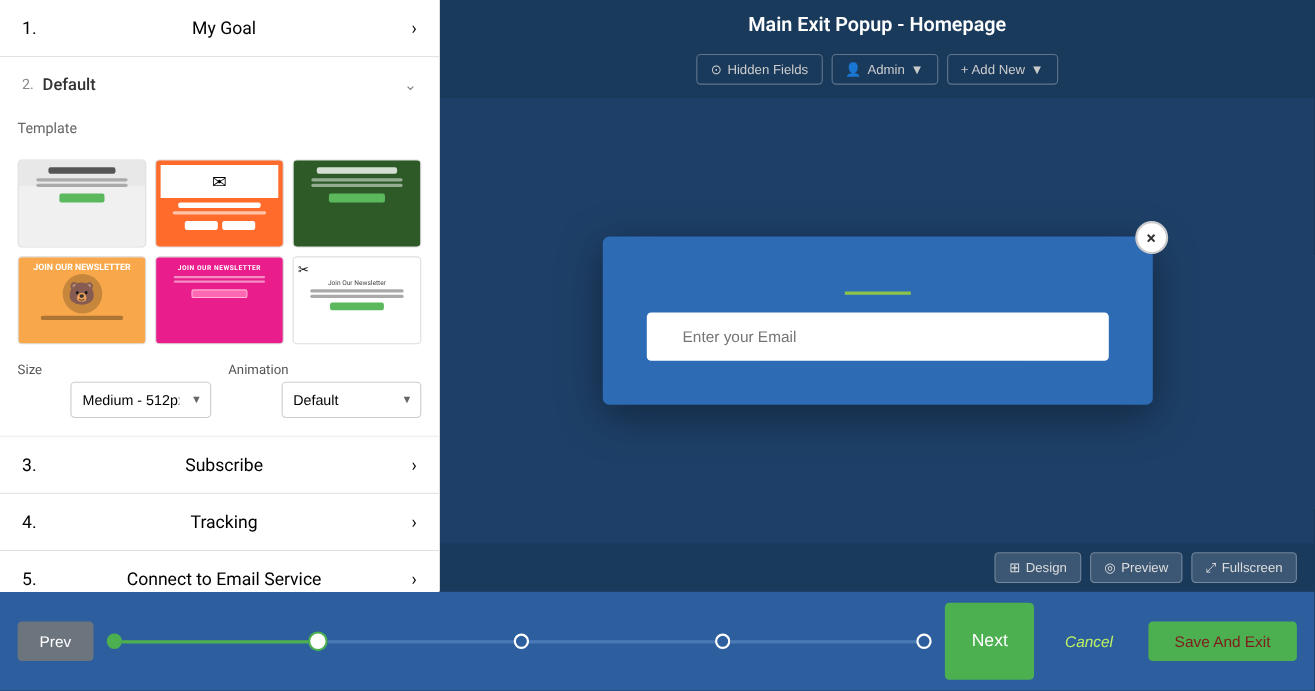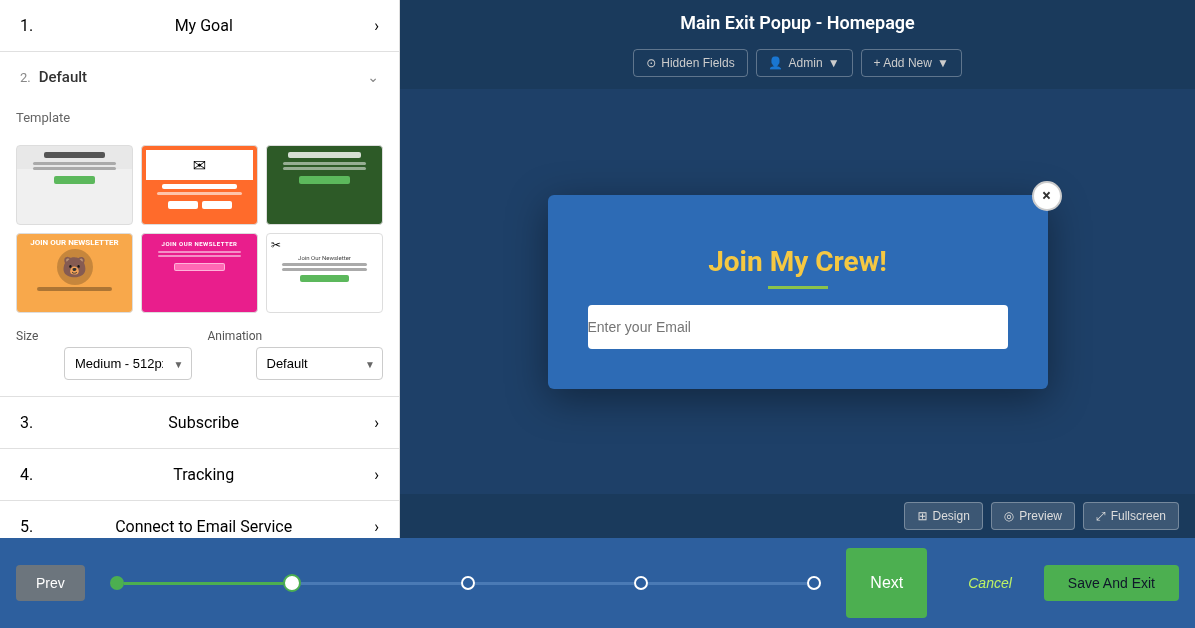--- a/index.html
+++ b/index.html
@@ -84,41 +84,41 @@
 
     
     .preview-area { flex: 1; background: #1e4068; display: flex; align-items: center; justify-content: center; position: relative; }
 
     
     .popup-preview { background: #2d6bb5; border-radius: 6px; width: 500px; padding: 50px 40px 40px; position: relative; box-shadow: 0 10px 40px rgba(0,0,0,0.4); }
     .popup-close { position: absolute; top: -14px; right: -14px; width: 30px; height: 30px; background: #fff; border-radius: 50%; display: flex; align-items: center; justify-content: center; cursor: pointer; font-size: 16px; color: #333; border: 2px solid #ccc; font-weight: bold; z-index: 10; }
     .popup-heading { color: #f5c842; font-size: 28px; font-weight: 700; text-align: center; margin-bottom: 8px; }
     .popup-underline { width: 60px; height: 3px; background: #8bc34a; margin: 0 auto 16px; }
     .popup-subtext { color: #d0e8ff; font-size: 14px; text-align: center; line-height: 1.6; margin-bottom: 24px; }
-    .popup-email-input { width: 100%; padding: 14px 0; border-radius: 4px; border: none; font-size: 14px; color: #999; background: #fff; outline: none; }
+    .popup-email-input { width: 100%; padding: 14px 33px; border-radius: 4px; border: none; font-size: 14px; color: #999; background: #fff; outline: none; }
 
     
     .bottom-toolbar { background: #1a3a5c; padding: 8px 16px; display: flex; align-items: center; justify-content: flex-end; gap: 8px; }
     .btn-layers { display: flex; align-items: center; gap: 5px; padding: 6px 12px; background: rgba(255,255,255,0.15); border: 1px solid rgba(255,255,255,0.3); border-radius: 4px; color: #ddd; font-size: 12px; cursor: pointer; }
     .btn-preview { display: flex; align-items: center; gap: 5px; padding: 6px 12px; background: rgba(255,255,255,0.15); border: 1px solid rgba(255,255,255,0.3); border-radius: 4px; color: #ddd; font-size: 12px; cursor: pointer; }
     .btn-fullscreen { display: flex; align-items: center; gap: 5px; padding: 6px 12px; background: rgba(255,255,255,0.15); border: 1px solid rgba(255,255,255,0.3); border-radius: 4px; color: #ddd; font-size: 12px; cursor: pointer; }
 
     
-    .footer { background: #2d5f9e; display: flex; align-items: center; padding: 10px 16px; gap: 25px; }
+    .footer { background: #2d5f9e; display: flex; align-items: center; padding: 10px 16px; gap: 12px; }
     .btn-prev { background: #6c757d; color: #fff; border: none; padding: 10px 20px; border-radius: 4px; font-size: 14px; font-weight: 500; cursor: pointer; }
     .progress-bar { display: flex; align-items: center; gap: 0; flex: 1; }
     .progress-dot { width: 14px; height: 14px; border-radius: 50%; border: 2px solid #fff; background: transparent; }
     .progress-dot.filled { background: #4caf50; border-color: #4caf50; }
     .progress-dot.current { background: #fff; border-color: #4caf50; width: 18px; height: 18px; }
     .progress-line { flex: 1; height: 3px; background: #4a7ab5; }
     .progress-line.done { background: #4caf50; }
     .btn-next { background: #4caf50; color: #fff; border: none; padding: 26px 24px; border-radius: 4px; font-size: 16px; font-weight: 500; cursor: pointer; }
     .footer-right { display: flex; align-items: center; gap: 16px; margin-left: auto; }
     .btn-cancel { background: transparent; color: #bef264; border: none; font-size: 14px; cursor: pointer; padding: 10px 16px; font-style: italic; }
-    .btn-save { background: #4caf50; color: #0f172a; border: none; padding: 10px 24px; border-radius: 4px; font-size: 14px; font-weight: 500; cursor: pointer; }
+    .btn-save { background: #4caf50; color: #7f1d1d; border: none; padding: 10px 24px; border-radius: 4px; font-size: 14px; font-weight: 500; cursor: pointer; }
   </style>
 </head>
 <body>
 
 <div class="main-layout">
 
   <div class="sidebar">
 
     <div class="step-1-header">
       <span class="step-num">1.</span>
@@ -260,21 +260,20 @@
         <button class="toolbar-btn">
           <span>+ Add New</span>
           <span>▼</span>
         </button>
       </div>
     </div>
 
     <div class="preview-area">
       <div class="popup-preview">
         <div class="popup-close">×</div>
-        <div class="popup-heading">Join My Crew!</div>
         <div class="popup-underline"></div>
         <input class="popup-email-input" type="email" placeholder="Enter your Email" style="">
       </div>
     </div>
 
     <div class="bottom-toolbar">
       <button class="btn-layers">
         <span>⊞</span>
         <span>Design</span>
       </button>

